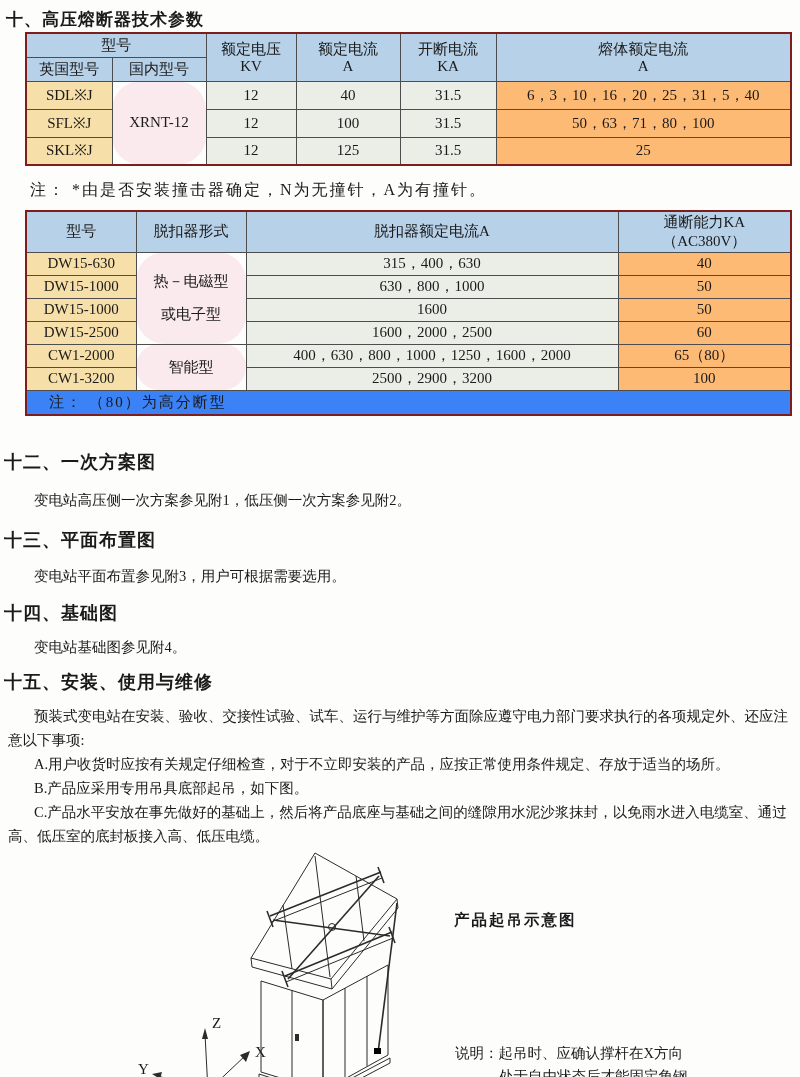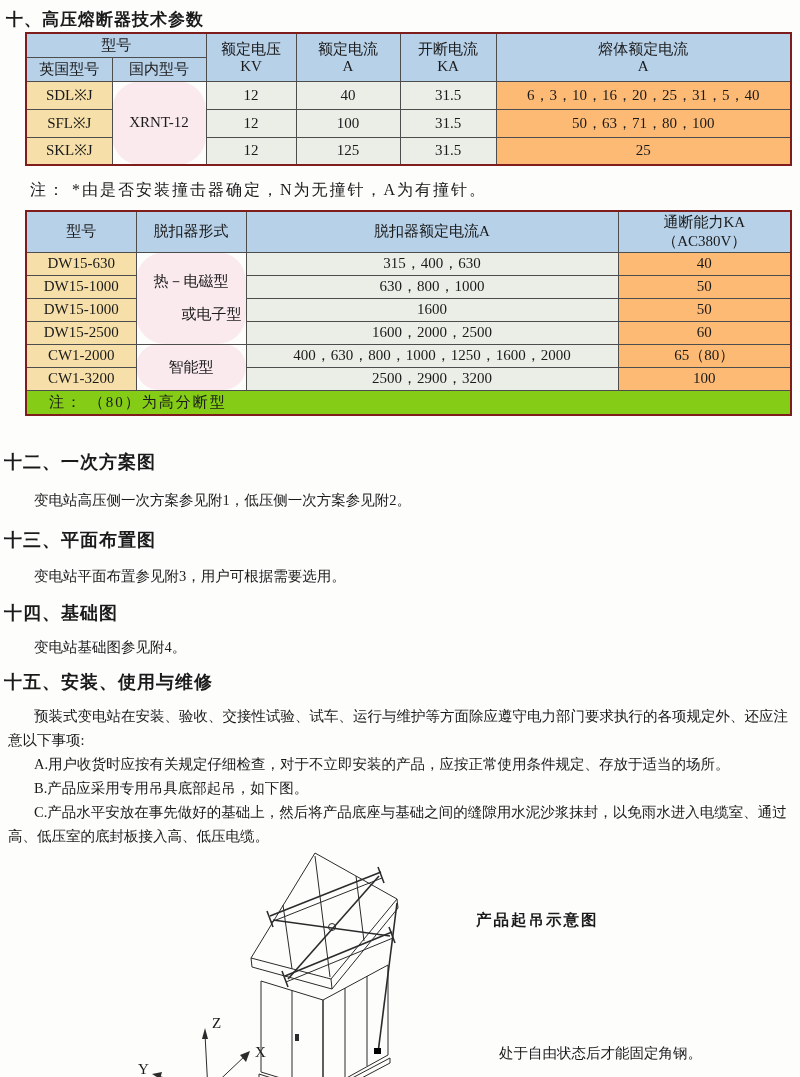--- a/index.html
+++ b/index.html
@@ -37,30 +37,30 @@
   .c-pink{ background:#faeaee;border-radius:29px; }
   .c-light{ background:#eaeee6; }
   .c-yellow{ background:#fdba74; }
   .unit{ display:block; line-height:1.1; }
 
   .note1{ margin:14px 0 0 30px; font-size:16px; letter-spacing:2px; }
 
   .t2{ width:765px; margin-top:9px; }
   .t2 .hdr{ background:#b7d1e9; height:25px; }
   .t2 .d-row{ height:23px; }
-  .t2 .note-row{ background:#84cc16; height:25px; text-align:left; }
+  .t2 .note-row{ background:#3b82f6; height:25px; text-align:left; }
   .t2 .note-row td{ text-align:left; padding-left:22px; letter-spacing:2px; }
-  .trip-line2{ margin-top:14px;text-align:right; }
+  .trip-line2{ margin-top:14px; }
 
   .mt-sec{ margin-top:34px; }
   .s-gap{ margin-top:14px; }
 
   .fig-wrap{ position:relative; height:243px; margin-top:2px; }
   .fig-caption{
-    position:absolute; left:476px; top:60px;
+    position:absolute; left:454px; top:60px;
     font-family:"DejaVu Sans","Liberation Sans",sans-serif;
     font-weight:bold; font-size:15.5px; letter-spacing:2px;
   }
   .fig-note{ position:absolute; left:455px; top:192px; font-size:14.5px; line-height:23px; }
   .fig-note .l2{ padding-left:44px; }
   .lift-svg{ position:absolute; left:118px; top:0px; }
   svg line, svg polyline, svg polygon, svg path, svg circle{
     stroke:#2b2b2b; fill:none; stroke-width:1;
   }
   svg .thick{ stroke-width:1.6; }
@@ -252,15 +252,16 @@
     <line x1="90" y1="241" x2="128" y2="205"></line>
     <polygon class="fill-dark" points="132,201 122,205 128,212"></polygon>
     <line x1="90" y1="241" x2="40" y2="226"></line>
     <polygon class="fill-dark" points="34,224 44,222 42,229"></polygon>
     <text x="94" y="178">Z</text>
     <text x="137" y="207">X</text>
     <text x="20" y="224">Y</text>
   </svg>
   <div class="fig-caption">产品起吊示意图</div>
   <div class="fig-note">
+    <div><span>说明：</span><span>起吊时、应确认撑杆在X方向</span></div>
     <div class="l2">处于自由状态后才能固定角钢。</div>
   </div>
 </div>
 
 </body></html>

